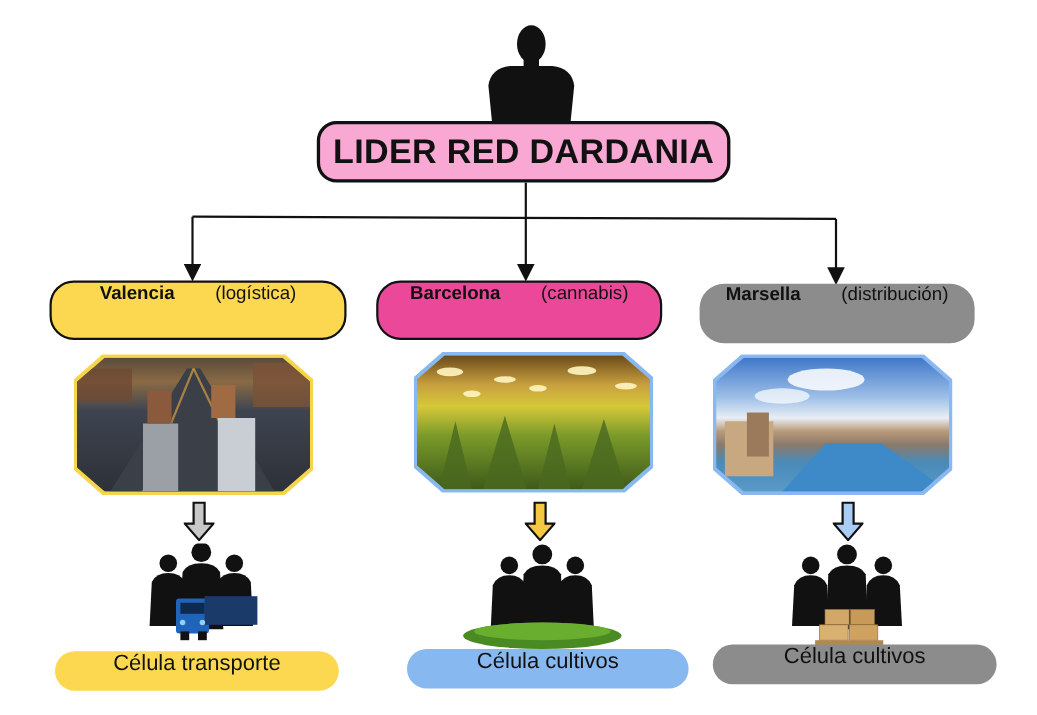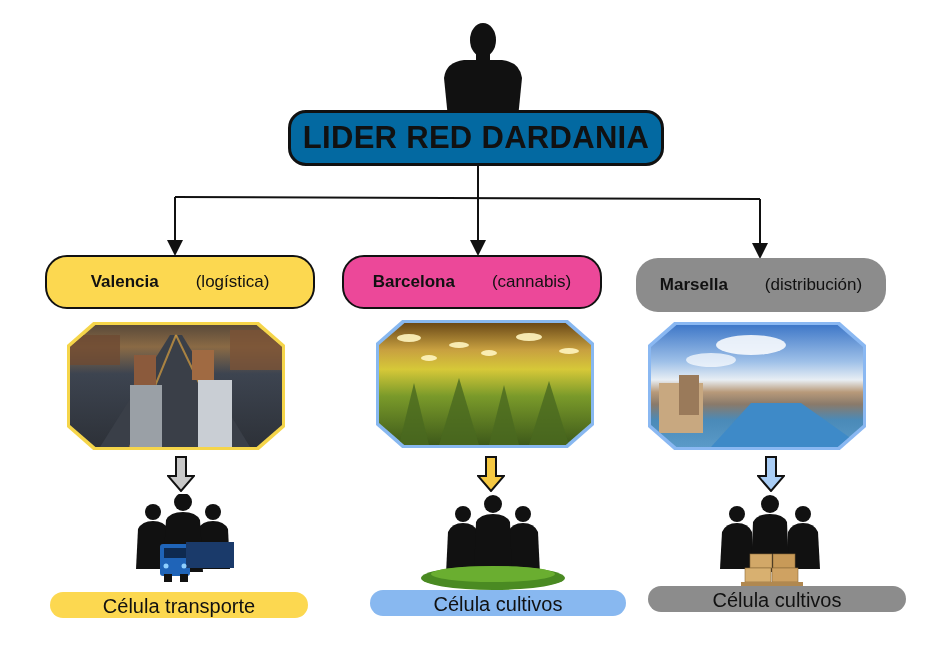--- a/index.html
+++ b/index.html
@@ -2,36 +2,36 @@
 <html><head>
 <meta charset="utf-8">
 <style>
   html, body { margin:0; padding:0; background:#ffffff; }
   body { width:943px; height:650px; position:relative; overflow:hidden;
          font-family:"Liberation Sans", "DejaVu Sans", sans-serif; color:#111; }
   .abs { position:absolute; }
   svg.conn { position:absolute; left:0; top:0; width:943px; height:650px; pointer-events:none; }
 
   .leader-box { left:288px; top:110px; width:376px; height:56px; border:3px solid #111;
-    border-radius:18px; background:#0369a1; box-sizing:border-box;
+    border-radius:18px; background:#f9a8d4; box-sizing:border-box;
     display:flex; align-items:center; justify-content:center;
     font-weight:bold; font-size:31px; letter-spacing:0.3px; color:#111; }
 
   .city-box { height:54px; border-radius:22px; box-sizing:border-box;
-    display:flex; align-items:center; justify-content:center; font-size:17px; color:#111;gap:32px; }
+    display:flex; align-items:flex-start; justify-content:center; font-size:17px; color:#111;gap:32px; }
   .city-box b { font-weight:bold; margin-right:5px; }
   .city-valencia { left:45px; top:255px; width:270px; background:#fcd850; border:2px solid #111; }
   .city-barcelona { left:342px; top:255px; width:260px; background:#ec4899; border:2px solid #111; }
   .city-marsella { left:636px; top:258px; width:250px; background:#8c8c8c; border:none; }
   .photo-inner { position:absolute; left:3px; top:3px; right:3px; bottom:3px;
     clip-path:polygon(12% 0,88% 0,100% 18%,100% 82%,88% 100%,12% 100%,0 82%,0 18%); overflow:hidden; }
   .photo-frame { position:absolute; width:218px; height:128px;
     clip-path:polygon(12% 0,88% 0,100% 18%,100% 82%,88% 100%,12% 100%,0 82%,0 18%); }
 
-  .cell-pill { height:26px; border-radius:20px; display:flex; align-items:flex-end; justify-content:center;
+  .cell-pill { height:36px; border-radius:20px; display:flex; align-items:flex-start; justify-content:center;
     font-size:20px; color:#111; box-sizing:border-box; }
   .cell-valencia { left:50px; top:592px; width:258px; background:#fcd850; }
   .cell-barcelona { left:370px; top:590px; width:256px; background:#88b8f0; }
   .cell-marsella { left:648px; top:586px; width:258px; background:#8c8c8c; }
 </style>
 </head>
 <body>
 
 <svg class="conn" viewBox="0 0 943 650">
   <defs>

